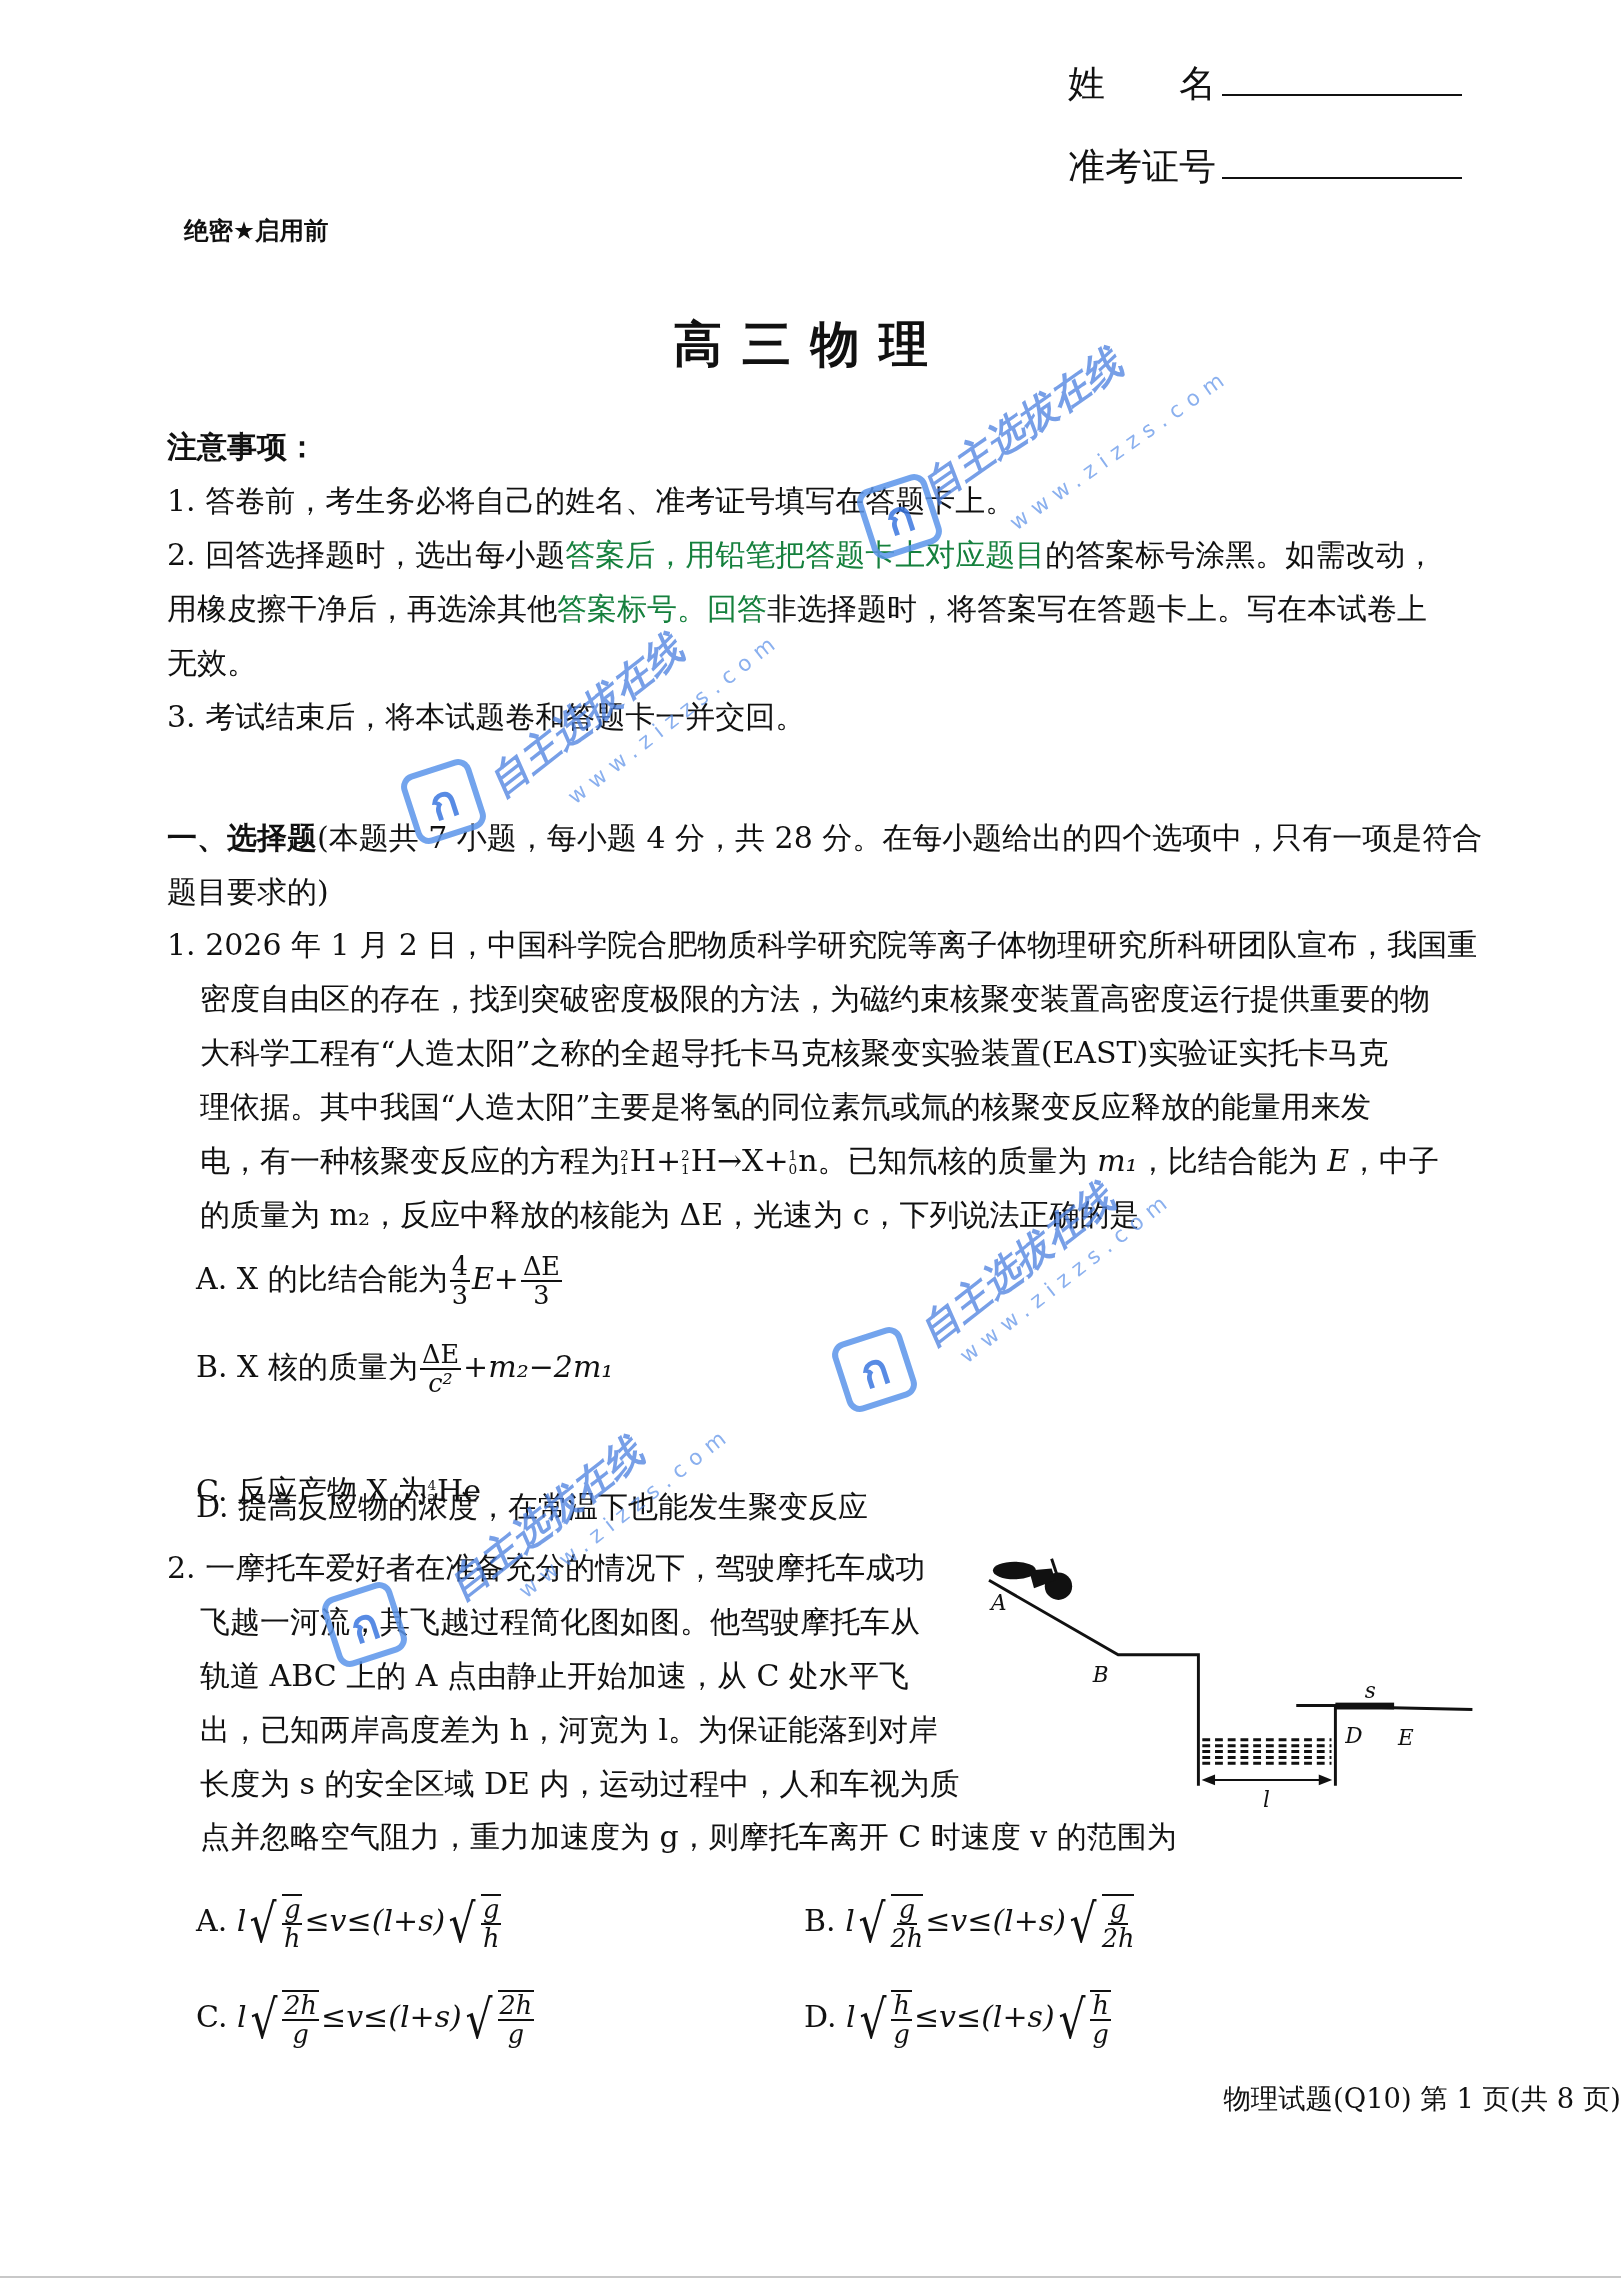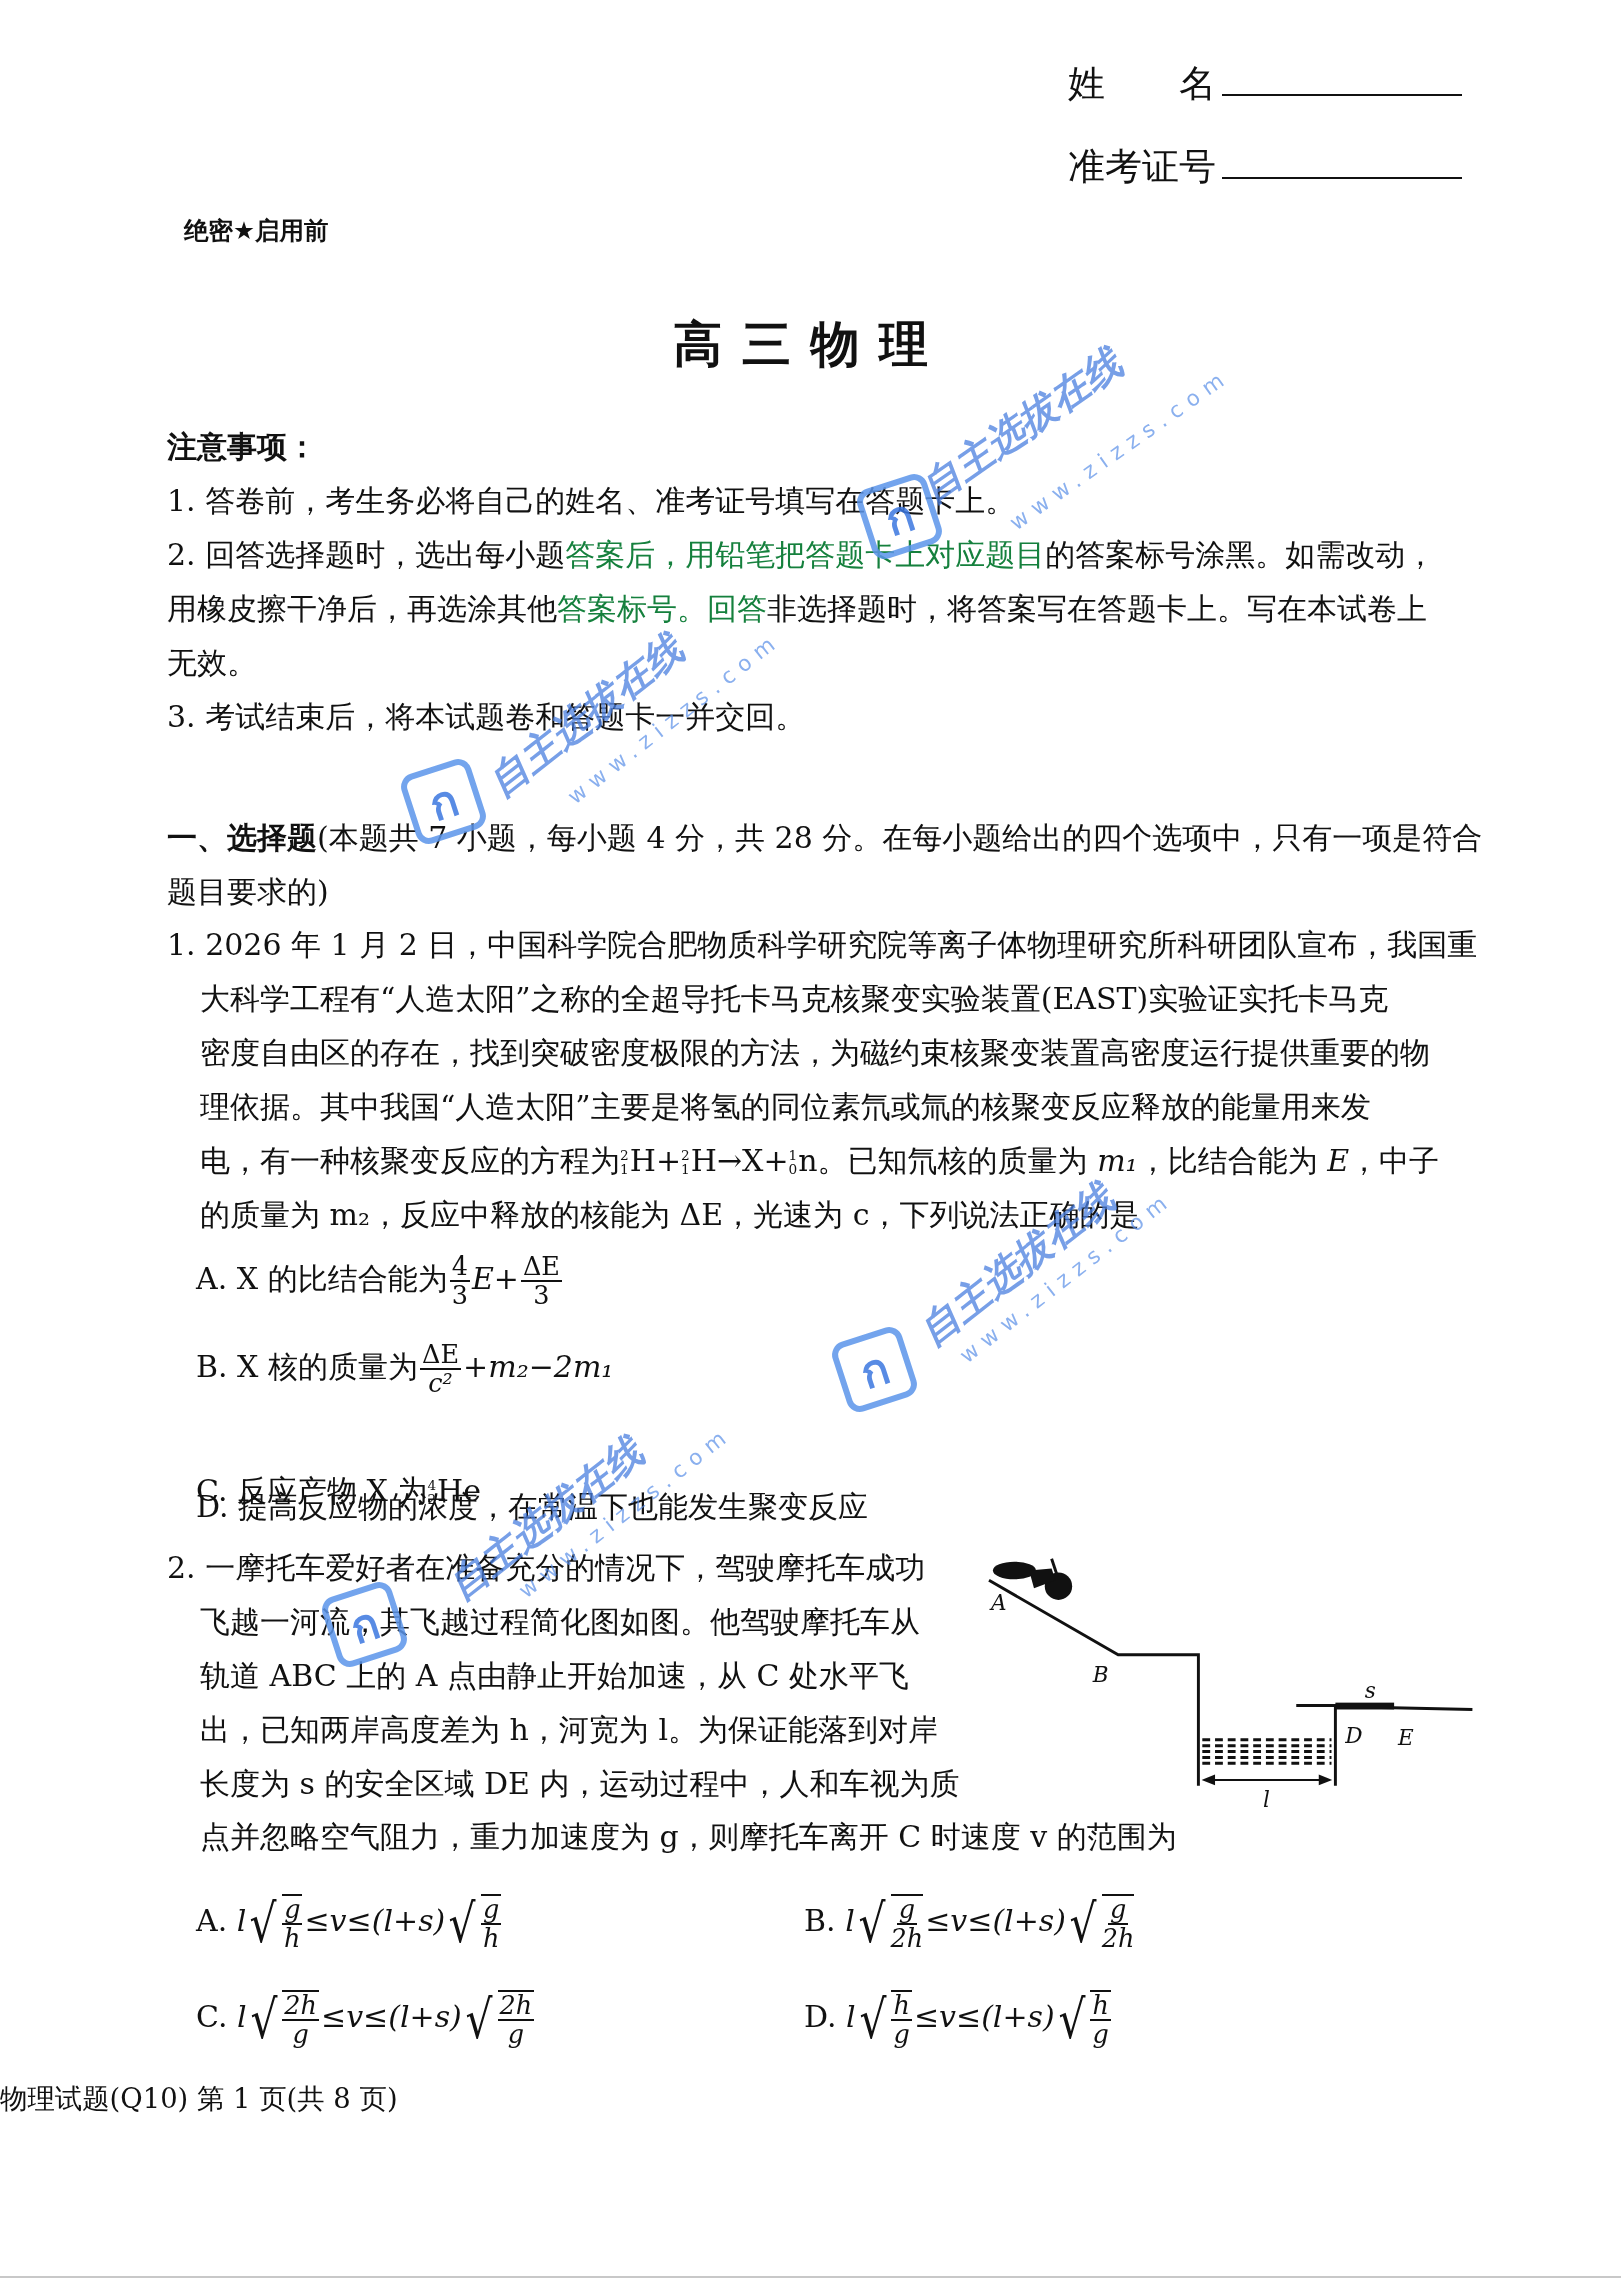--- a/index.html
+++ b/index.html
@@ -16,21 +16,21 @@
   .para { left: 167px; width: 1328px; }
   .green { color: #15803d; }
   .opt { font-size: 30px; }
   .math i { font-family: "DejaVu Serif", serif; font-style: italic; }
   .frac { display: inline-flex; flex-direction: column; align-items: center; vertical-align: middle; font-size: 25.5px; line-height: 27.4px; margin: 0 2px; }
   .frac .num { border-bottom: 2px solid #111; padding: 0 2px; }
   .sqrt { display: inline-flex; align-items: center; vertical-align: middle; }
   .sqrt .rad { font-size: 53px; line-height: 53px; transform: scaleX(0.8); }
   .sqrt .body { border-top: 2px solid #111; }
   .nuc { display: inline-flex; flex-direction: column; font-size: 13.7px; line-height: 13.7px; vertical-align: middle; margin-right: 1px; }
-  .footer { left: 0; width: 1621px; text-align: left; font-size: 27.4px; }
+  .footer { left: 0; width: 1621px; text-align: right; font-size: 27.4px; }
   .wm-text { color: #4a7fe0; opacity: 0.75; font-family: "DejaVu Sans", sans-serif; font-weight: bold; font-style: italic; transform-origin: left bottom; white-space: nowrap; }
   .wm-url { color: #5a8fe8; opacity: 0.7; font-family: "DejaVu Sans", sans-serif; letter-spacing: 7.8px; transform-origin: left bottom; white-space: nowrap; }
   .wm-logo { width: 61px; height: 61px; border: 6.9px solid #5b95ea; border-radius: 13.7px; opacity: 0.85; transform: rotate(-18deg); display: flex; align-items: center; justify-content: center; color: #3c77e0; font-size: 45px; font-weight: bold; font-family: "DejaVu Sans", sans-serif; }
   .scan-line { left: 0; width: 1621px; height: 2px; background: #c8c8c8; }
 </style>
 </head>
 <body>
 
 <div class="abs hdr-label" style="left:1068px; top:59px;">
   <span>姓　　名</span><span class="hdr-line"></span>
@@ -50,22 +50,22 @@
   <div>3. 考试结束后，将本试题卷和答题卡一并交回。</div>
 </div>
 
 <div class="abs para txt" style="top:811px;">
   <div><span class="bold">一、选择题</span><span>(本题共 7 小题，每小题 4 分，共 28 分。在每小题给出的四个选项中，只有一项是符合</span></div>
   <div>题目要求的)</div>
 </div>
 
 <div class="abs para txt" style="top:918px;">
   <div>1. 2026 年 1 月 2 日，中国科学院合肥物质科学研究院等离子体物理研究所科研团队宣布，我国重</div>
+  <div class="indent">密度自由区的存在，找到突破密度极限的方法，为磁约束核聚变装置高密度运行提供重要的物</div>
   <div class="indent">大科学工程有“人造太阳”之称的全超导托卡马克核聚变实验装置(EAST)实验证实托卡马克</div>
-  <div class="indent">密度自由区的存在，找到突破密度极限的方法，为磁约束核聚变装置高密度运行提供重要的物</div>
   <div class="indent">理依据。其中我国“人造太阳”主要是将氢的同位素氘或氚的核聚变反应释放的能量用来发</div>
   <div class="indent math">
     <span>电，有一种核聚变反应的方程为</span><span><span class="nuc">
           <span>2</span>
           <span>1</span>
         </span><span>H</span><span>+</span><span class="nuc">
           <span>2</span>
           <span>1</span>
         </span><span>H</span><span>→</span><span>X</span><span>+</span><span class="nuc">
           <span>1</span>

